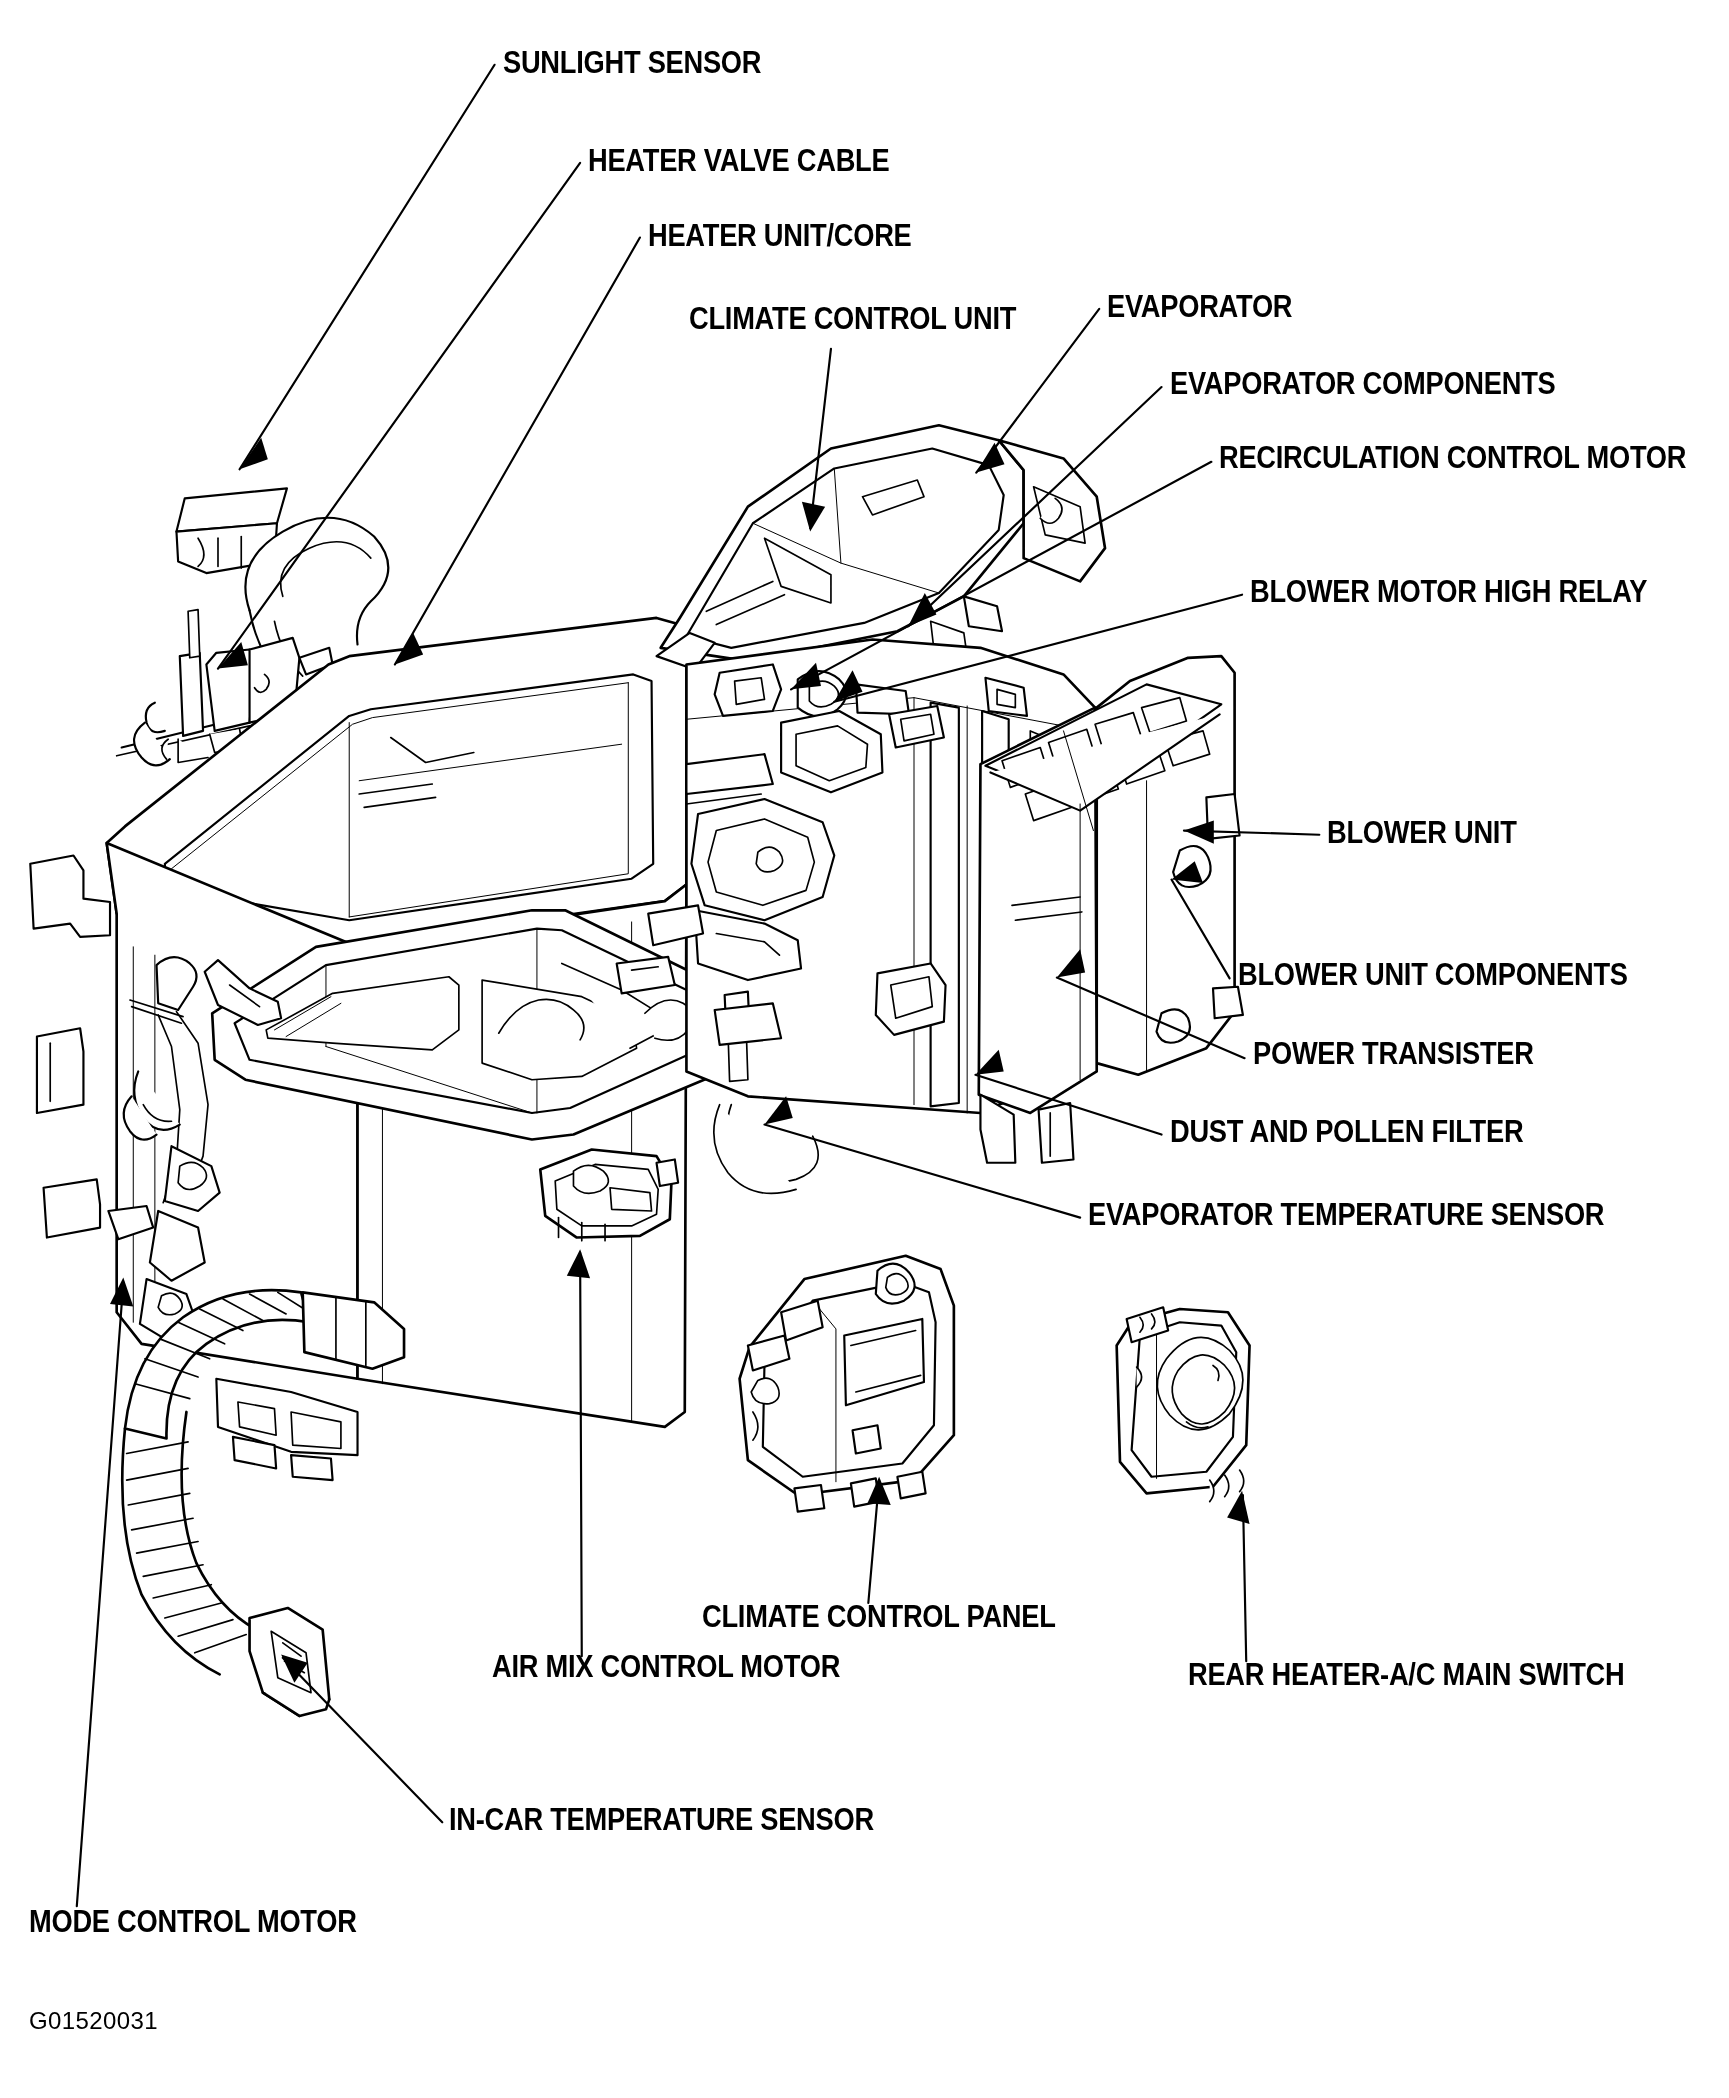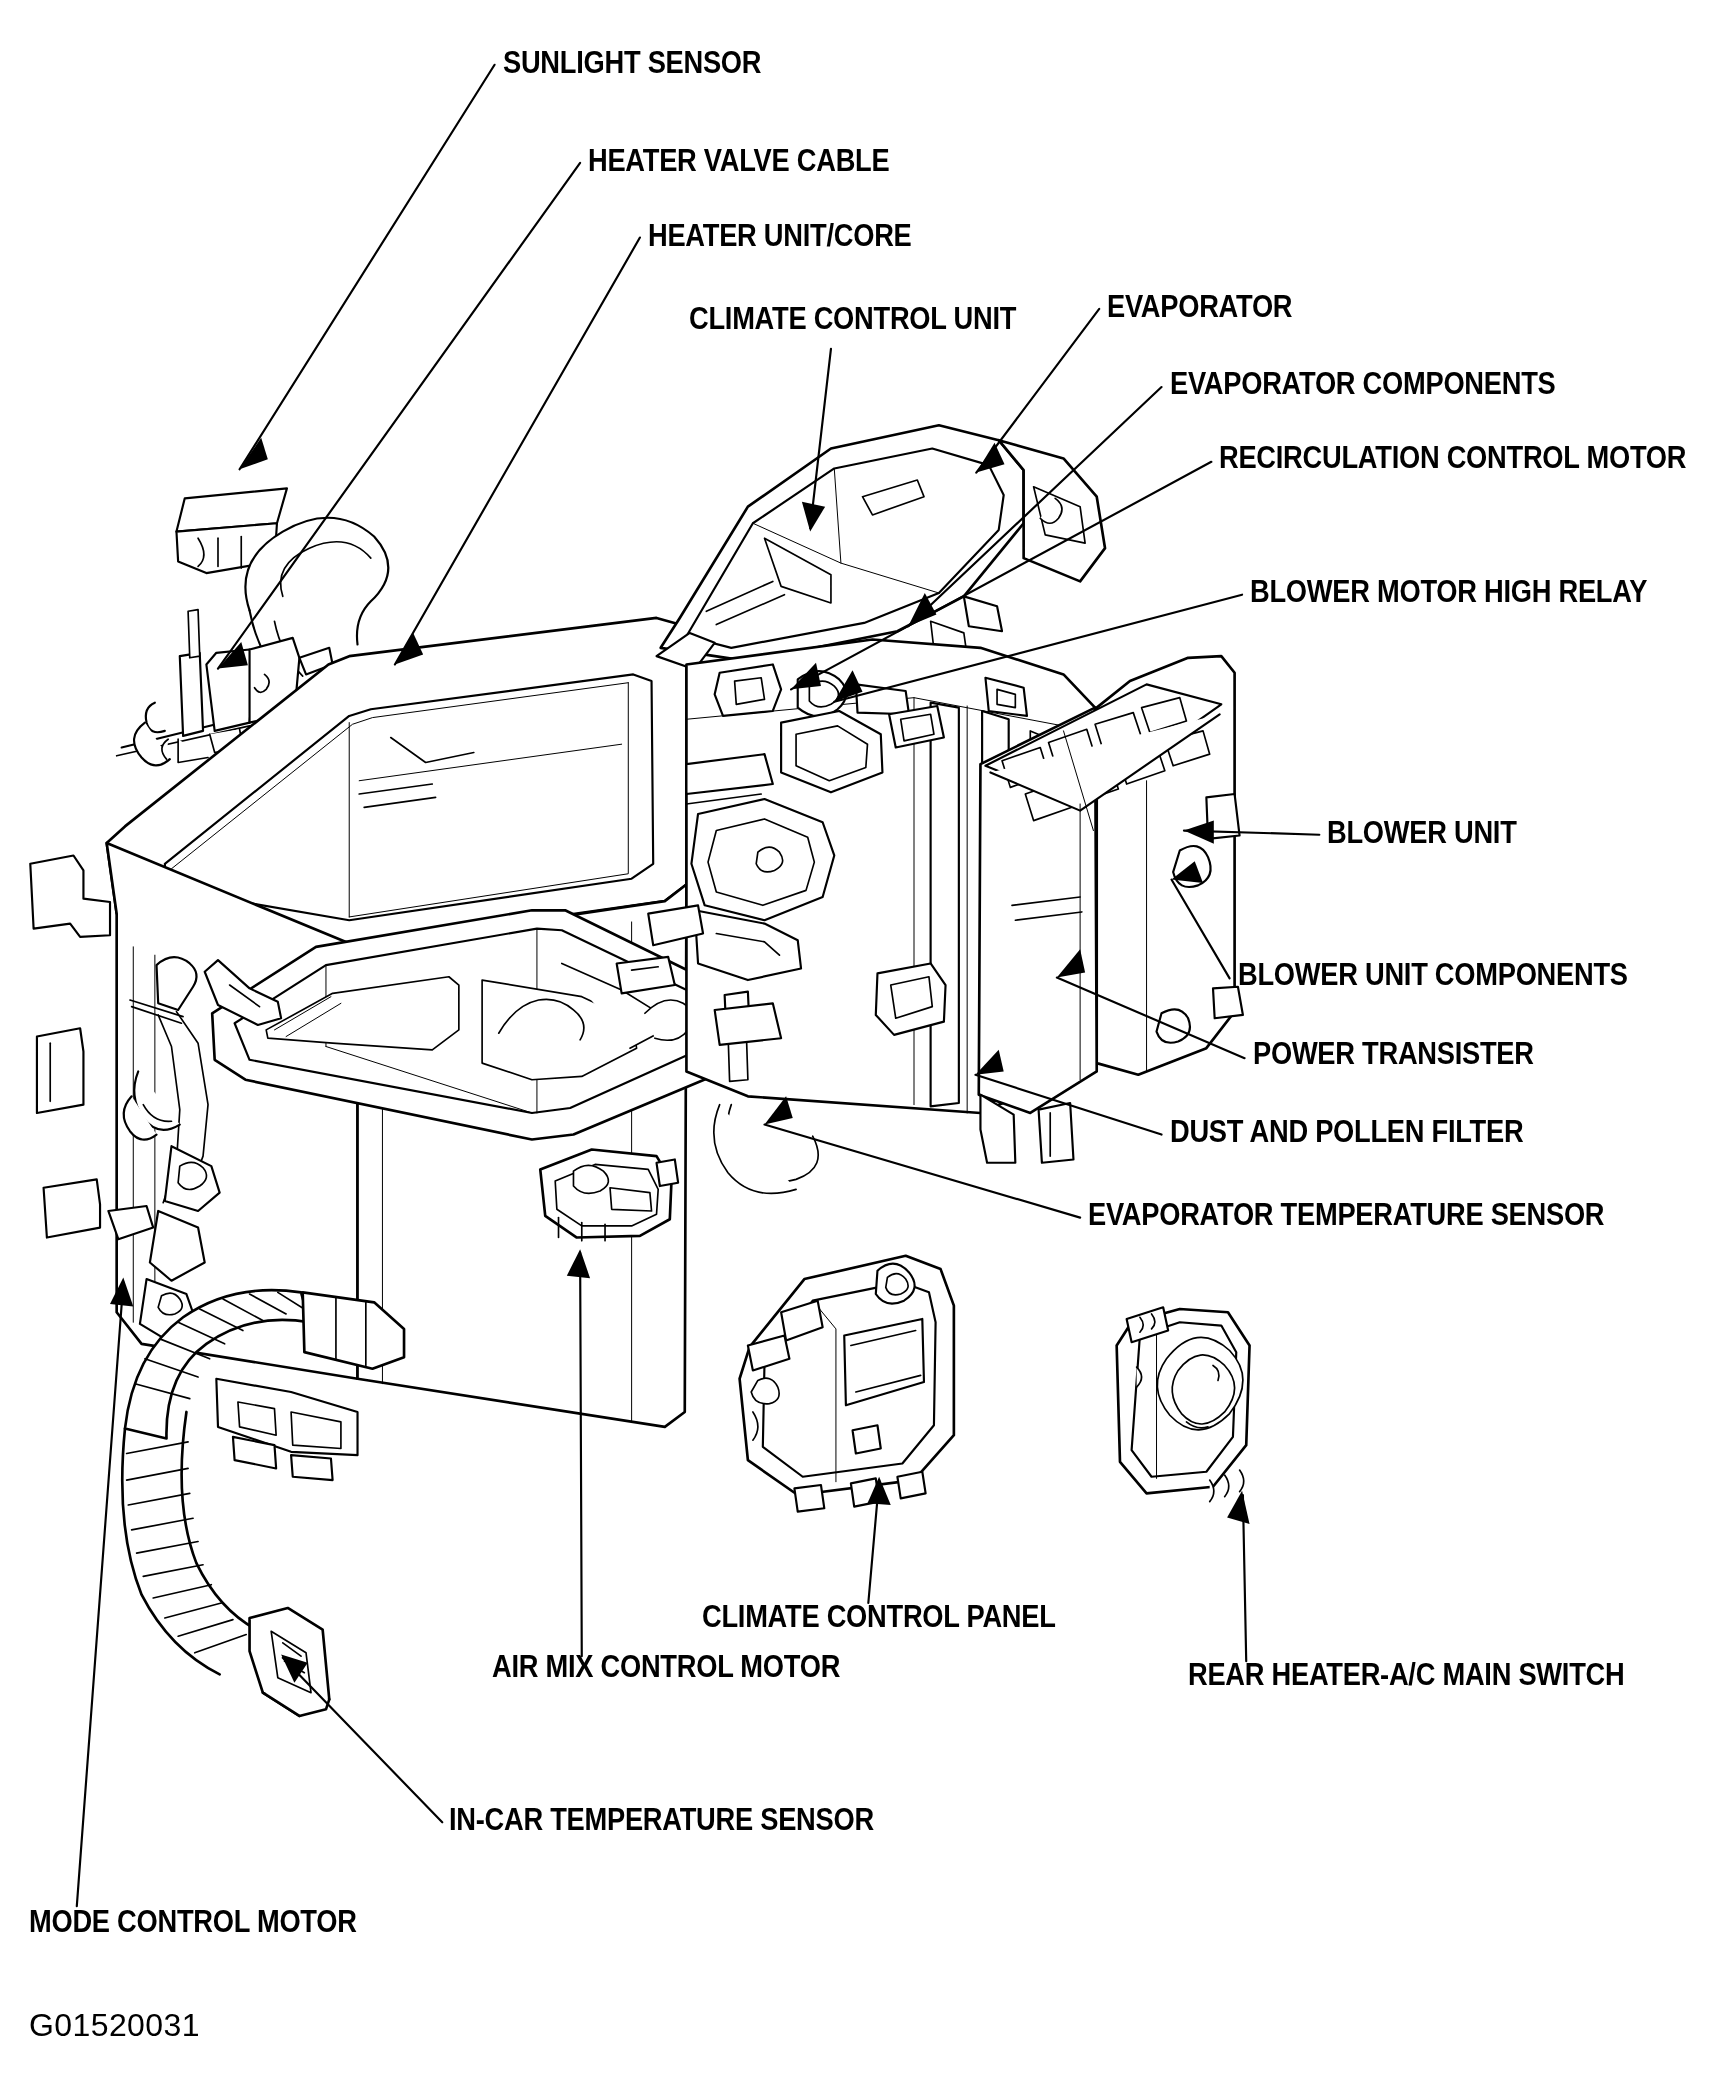--- a/index.html
+++ b/index.html
@@ -5,21 +5,21 @@
   html,body{margin:0;padding:0;background:#ffffff;}
   body{width:1730px;height:2098px;position:relative;overflow:hidden;
        font-family:"Liberation Sans",sans-serif;}
   #sheet{position:absolute;inset:0;width:1730px;height:2098px;text-align:right;}
   .lbl{position:absolute;white-space:nowrap;color:#000;
        font-family:"Liberation Sans",sans-serif;font-weight:bold;
        font-size:31px;letter-spacing:-0.3px;transform:scaleX(0.88);
        transform-origin:left bottom;line-height:1;}
   .figid{position:absolute;white-space:nowrap;color:#000;
        font-family:"Liberation Sans",sans-serif;font-weight:normal;
-       font-size:32px;letter-spacing:0.4px;line-height:1;}
+       font-size:24px;letter-spacing:0.4px;line-height:1;}
   svg{position:absolute;left:0;top:0;}
   .lead{fill:none;stroke:#000;stroke-width:2.6;stroke-linecap:round;}
   .arw{fill:#000;stroke:none;}
   .thin{fill:none;stroke:#000;stroke-width:1.7;stroke-linecap:round;stroke-linejoin:round;}
   .hair{fill:none;stroke:#000;stroke-width:1.2;stroke-linecap:round;stroke-linejoin:round;}
   .hv{fill:#fff;stroke:#000;stroke-width:2.6;stroke-linejoin:round;stroke-linecap:round;}
   .hv2{fill:#fff;stroke:#000;stroke-width:2.0;stroke-linejoin:round;stroke-linecap:round;}
   .hv3{fill:#fff;stroke:#000;stroke-width:3.2;stroke-linejoin:round;stroke-linecap:round;}
 </style>
 </head>

